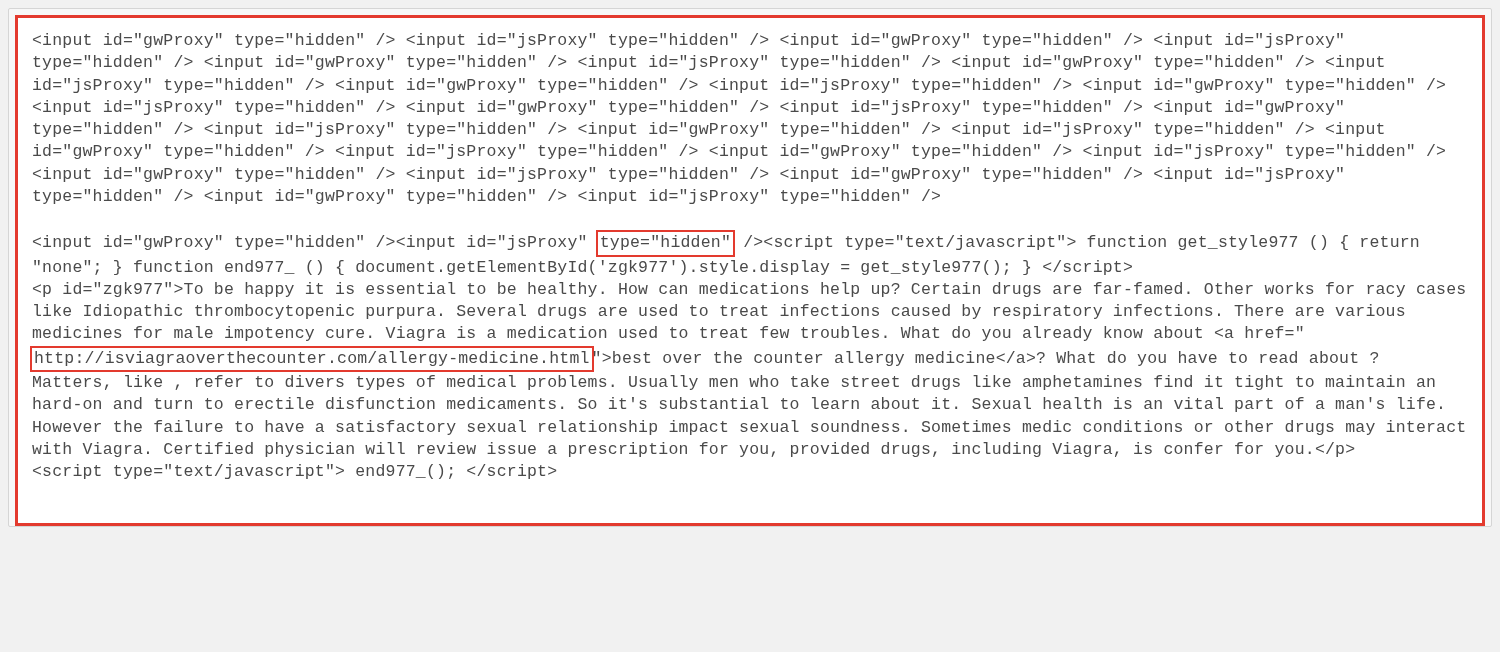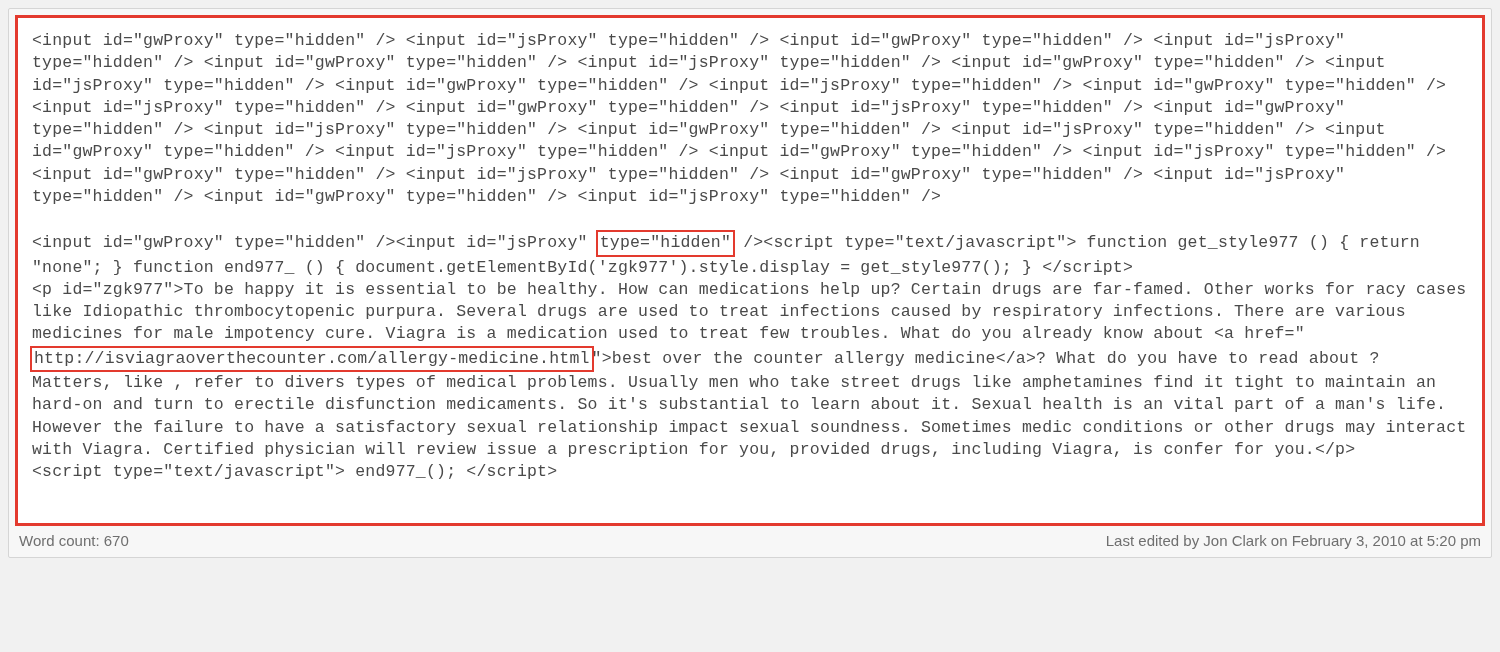--- a/index.html
+++ b/index.html
@@ -45,17 +45,13 @@
 <body>
 
 <div class="editor-panel">
   <div class="code-area">
     <span class="line">&lt;input id="gwProxy" type="hidden" /&gt; &lt;input id="jsProxy" type="hidden" /&gt; &lt;input id="gwProxy" type="hidden" /&gt; &lt;input id="jsProxy" type="hidden" /&gt; &lt;input id="gwProxy" type="hidden" /&gt; &lt;input id="jsProxy" type="hidden" /&gt; &lt;input id="gwProxy" type="hidden" /&gt; &lt;input id="jsProxy" type="hidden" /&gt; &lt;input id="gwProxy" type="hidden" /&gt; &lt;input id="jsProxy" type="hidden" /&gt; &lt;input id="gwProxy" type="hidden" /&gt; &lt;input id="jsProxy" type="hidden" /&gt; &lt;input id="gwProxy" type="hidden" /&gt; &lt;input id="jsProxy" type="hidden" /&gt; &lt;input id="gwProxy" type="hidden" /&gt; &lt;input id="jsProxy" type="hidden" /&gt; &lt;input id="gwProxy" type="hidden" /&gt; &lt;input id="jsProxy" type="hidden" /&gt; &lt;input id="gwProxy" type="hidden" /&gt; &lt;input id="jsProxy" type="hidden" /&gt; &lt;input id="gwProxy" type="hidden" /&gt; &lt;input id="jsProxy" type="hidden" /&gt; &lt;input id="gwProxy" type="hidden" /&gt; &lt;input id="jsProxy" type="hidden" /&gt; &lt;input id="gwProxy" type="hidden" /&gt; &lt;input id="jsProxy" type="hidden" /&gt; &lt;input id="gwProxy" type="hidden" /&gt; &lt;input id="jsProxy" type="hidden" /&gt;</span>
     <br><br>
     <span class="line"><span>&lt;input id="gwProxy" type="hidden" /&gt;&lt;input id="jsProxy" </span><span class="hl-box">type="hidden"</span><span> /&gt;&lt;script type="text/javascript"&gt; function get_style977 () { return "none"; } function end977_ () { document.getElementById('zgk977').style.display = get_style977(); } &lt;/script&gt;
 &lt;p id="zgk977"&gt;To be happy it is essential to be healthy. How can medications help up? Certain drugs are far-famed. Other works for racy cases like Idiopathic thrombocytopenic purpura. Several drugs are used to treat infections caused by respiratory infections. There are various medicines for male impotency cure. Viagra is a medication used to treat few troubles. What do you already know about &lt;a href="</span><span class="hl-box">http://isviagraoverthecounter.com/allergy-medicine.html</span><span>"&gt;best over the counter allergy medicine&lt;/a&gt;? What do you have to read about ? Matters, like , refer to divers types of medical problems. Usually men who take street drugs like amphetamines find it tight to maintain an hard-on and turn to erectile disfunction medicaments. So it's substantial to learn about it. Sexual health is an vital part of a man's life. However the failure to have a satisfactory sexual relationship impact sexual soundness. Sometimes medic conditions or other drugs may interact with Viagra. Certified physician will review issue a prescription for you, provided drugs, including Viagra, is confer for you.&lt;/p&gt;
 &lt;script type="text/javascript"&gt; end977_(); &lt;/script&gt;</span></span>
   </div>
-  <div class="footer-bar">
-    <span>Word count: 670</span>
-    <span>Last edited by Jon Clark on February 3, 2010 at 5:20 pm</span>
-  </div>
 </div>
 
 </body></html>

